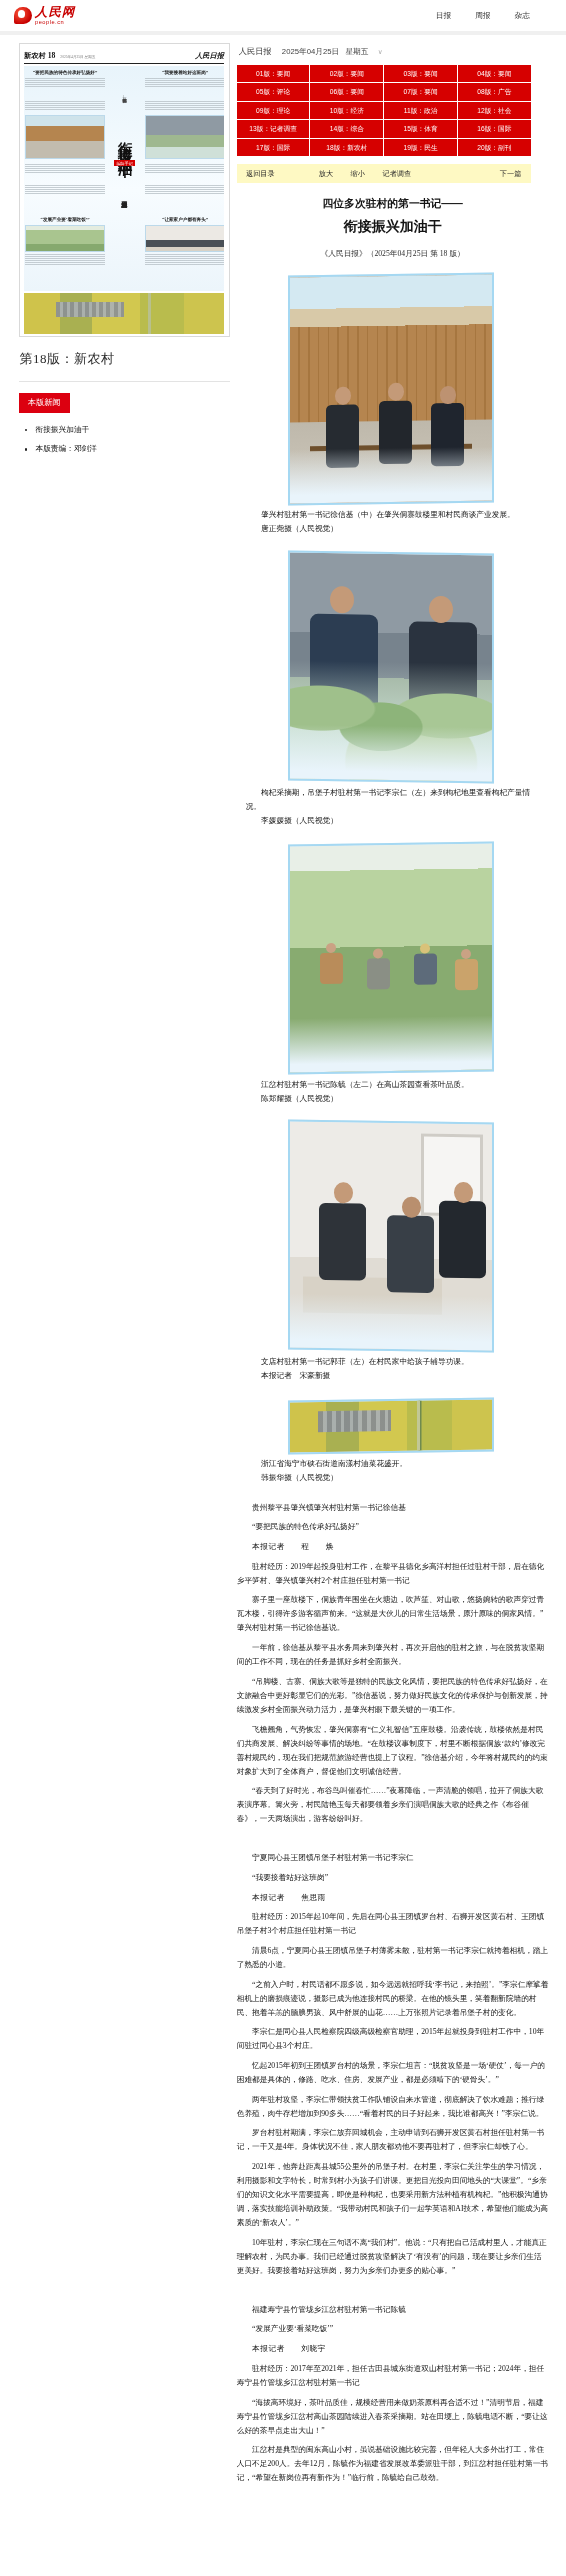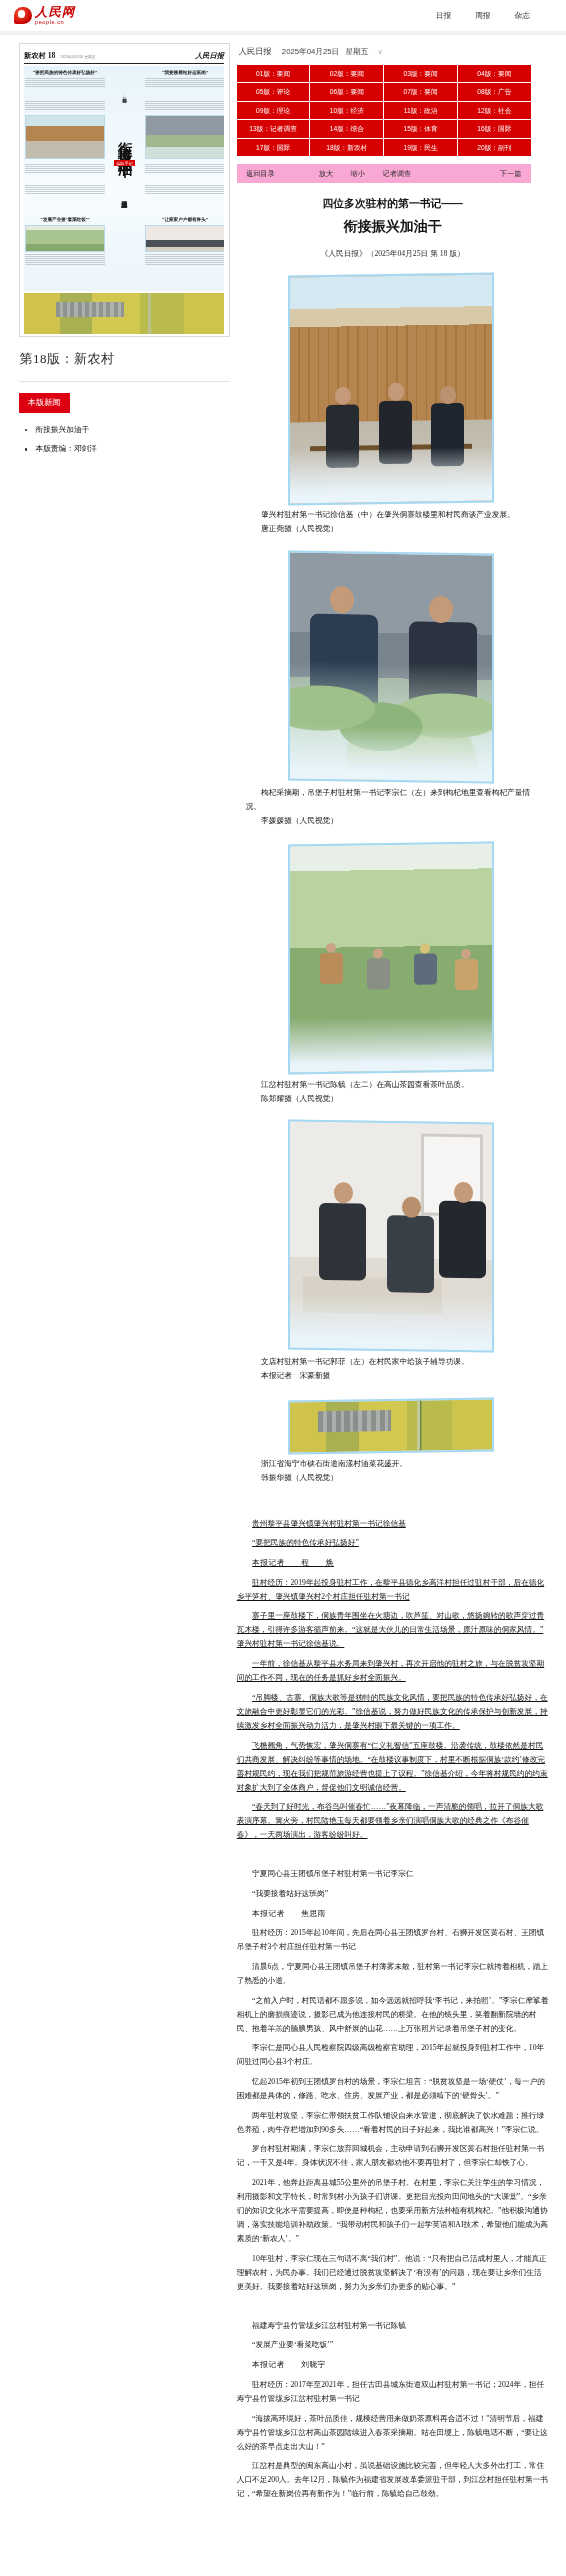--- a/index.html
+++ b/index.html
@@ -68,21 +68,21 @@
 
   
   .date-row { font-size:7.7px; color:#444; padding:3.1px 0 7.2px 2.1px; }
   .paper-name { font-size:8.2px; color:#333; margin-right:8.2px; }
   .paper-date { margin-right:4.1px; }
   .chevron { color:#aaa; margin-left:7.2px; font-size:6.7px; }
 
   .editions { display:grid; grid-template-columns:repeat(4,1fr); gap:1px; background:#fff; width:294px; }
   .edition { background:#d60000; color:#fff; font-size:6.7px; text-align:center; line-height:17.5px; display:block; }
 
-  .toolbar { margin-top:8.2px; width:294px; background:#f9a8d4; height:18.5px; display:flex; align-items:center; font-size:7.2px; color:#2a2a2a; padding:0 9.3px; }
+  .toolbar { margin-top:8.2px; width:294px; background:#fef9c3; height:18.5px; display:flex; align-items:center; font-size:7.2px; color:#2a2a2a; padding:0 9.3px; }
   .toolbar a { margin-right:17.5px; }
   .toolbar .tb-back { margin-right:44px; }
   .toolbar .tb-next { margin-left:auto; margin-right:0; }
 
   .title { text-align:center; margin-top:14.4px; font-family:"Liberation Sans","DejaVu Sans",sans-serif; }
   .t1 { display:block; font-size:10.8px; font-weight:bold; color:#141414; }
   .t2 { display:block; font-size:14px; font-weight:bold; color:#141414; margin-top:7.2px; }
   .source { text-align:center; font-size:7.7px; color:#2e2e2e; margin-top:12.4px; font-family:"Liberation Serif",serif; }
 
   
@@ -137,21 +137,21 @@
 
   .caption { font-size:7.7px; line-height:14px; color:#111; font-family:Liberation Serif, serif; text-indent:2em; width:294px; margin:4.1px auto 0; }
   .credit { font-size:7.7px; line-height:14px; color:#111; font-family:"Liberation Serif","DejaVu Serif",serif; text-indent:2em; width:294px; margin:0 auto 2.1px; }
 
   
   .art { font-family:"Liberation Serif","DejaVu Serif",serif; color:#141414; margin-top:13.4px; }
   .art p { font-size:7.7px; line-height:14px; margin:5.7px 0; }
   .para,.exp { text-indent:2em; }
   .locator,.headline,.byline { text-indent:2em; }
   .art-sec { margin-top:25px; }
-  .art-sec:first-of-type { margin-top:32px;text-decoration:underline; }
+  .art-sec:first-of-type { margin-top:16px; }
   .byline { letter-spacing:0.5px; }
 </style>
 </head>
 <body>
 
 <div id="app">
 
   <header class="site-header">
     <a class="logo">
       <span class="logo-mark"></span>

